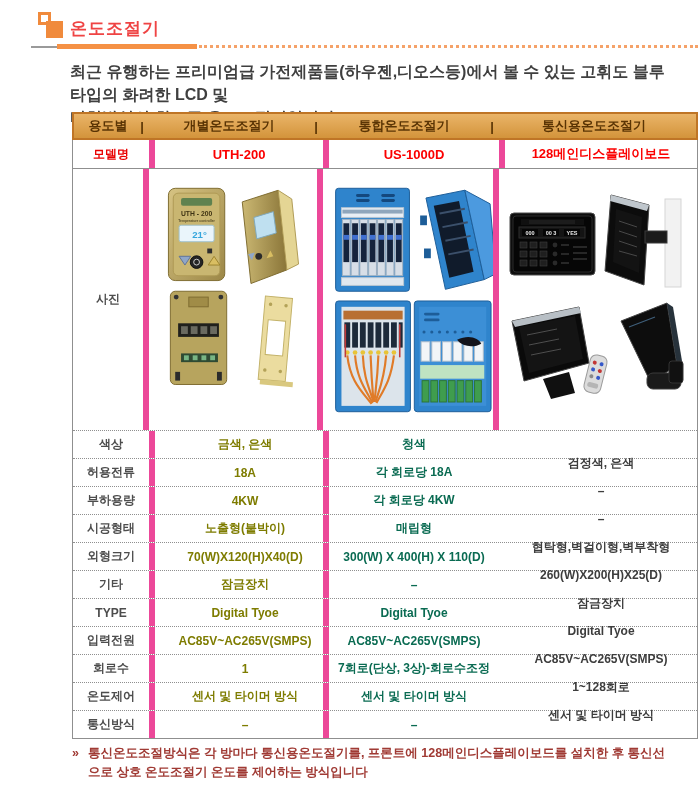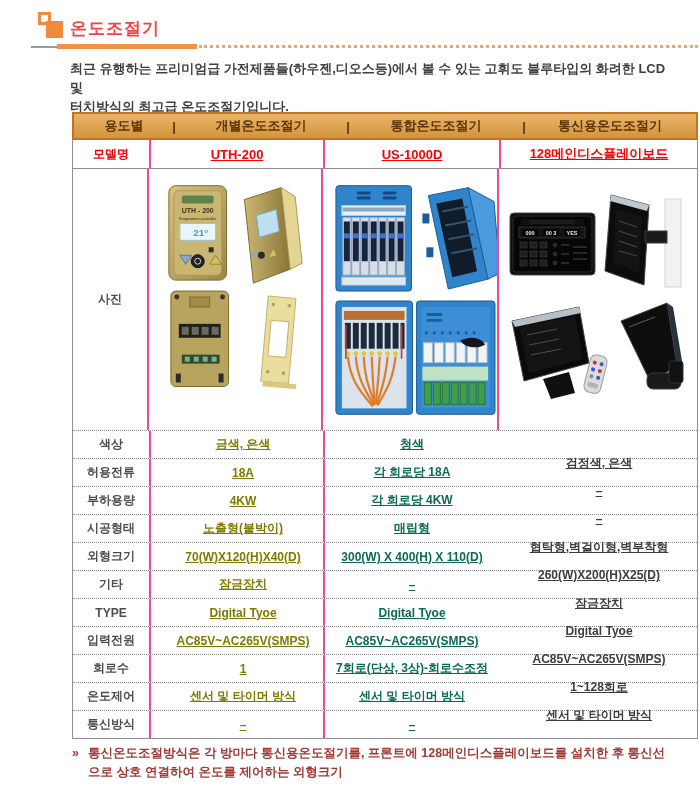--- a/index.html
+++ b/index.html
@@ -10,38 +10,38 @@
   .hdr-icon-outline { position:absolute; left:38px; top:12px; width:13px; height:13px;
     border:3px solid #F08A3C; background:#fff; }
   .hdr-icon-solid { position:absolute; left:46px; top:21px; width:17px; height:17px;
     background:#F08A3C; }
   .page-title { position:absolute; left:70px; top:17px; font-size:17px; font-weight:bold;
     color:#ef4444; letter-spacing:1px; }
   .rule-gray { position:absolute; left:31px; top:46px; width:26px; height:2px; background:#9a9a9a; }
   .rule-orange { position:absolute; left:57px; top:44px; width:140px; height:5px; background:#F59145; }
   .rule-dotted { position:absolute; left:199px; top:45px; width:499px; height:0;
     border-top:3px dotted #F5A269; }
-  .desc { position:absolute; left:70px; top:60px; width:600px; font-size:13px;
+  .desc { position:absolute; left:70px; top:60px; width:600px; font-size:16px;
     color:#3F3F3F; font-weight:bold; line-height:1.45; }
 
   
   .tbl { position:absolute; left:72px; top:112px; width:626px; }
   .thead { display:flex; height:28px; align-items:center;
     background:linear-gradient(#EAB468, #D3943B); border:2px solid #BF7526;
     color:#5A3404; font-weight:bold; font-size:13px; }
   .th { text-align:center; position:relative; }
   .th .vsep { position:absolute; left:0; top:50%; transform:translate(-50%,-50%);
     font-weight:bold; color:#5A3404; }
-  .t-c0 { width:100px; }  .t-c1 { width:174px; }  .t-c2 { width:176px; }  .t-c3 { flex:1; }
+  .t-c0 { width:68px; }  .t-c1 { width:174px; }  .t-c2 { width:176px; }  .t-c3 { flex:1; }
 
   .tbody { border:1px solid #8F8F8F; border-top:none; background:#fff; }
   .row { display:flex; align-items:stretch; }
   .row > div { display:flex; align-items:center; justify-content:center;
     font-size:12px; font-weight:bold; text-align:center; }
-  .row > div + div { border-left:2px solid #ec4899;text-decoration:underline; }
+  .row > div + div { border-left:6px solid #ec4899; }
   .r-model { height:28px; }
   .r-model .lbl { color:#E90000; }
   .r-model .val { color:#FB0000; font-size:13px; }
   .r-photo { height:262px; border-top:1px solid #8F8F8F; }
   .r-spec { height:28px; border-top:1px dotted #8F8F8F; }
   .lbl { color:#4D4D4D; }
   .v1 { color:#7E7C00;padding-left:12px; }   
   .v2 { color:#0A6B52; }   
   .v3 { color:#3D3D3D;margin-top:32px; }   
   .c0 { width:76px; } .c1 { width:174px; } .c2 { width:176px; } .c3 { flex:1; }
@@ -447,15 +447,15 @@
       <div class="c2 v2">–</div>
     </div>
 
   </div>
 </div>
 
 <div class="note">
   <span class="note-marker">»</span>
   <span>
     <span>통신온도조절방식은 각 방마다 통신용온도절기를, 프론트에 128메인디스플레이보드를 설치한 후 통신선</span><br>
-    <span>으로 상호 연결하여 온도를 제어하는 외형크기</span>
+    <span>으로 상호 온도조절기 온도를 제어하는 방식입니다</span>
   </span>
 </div>
 
 </body></html>

